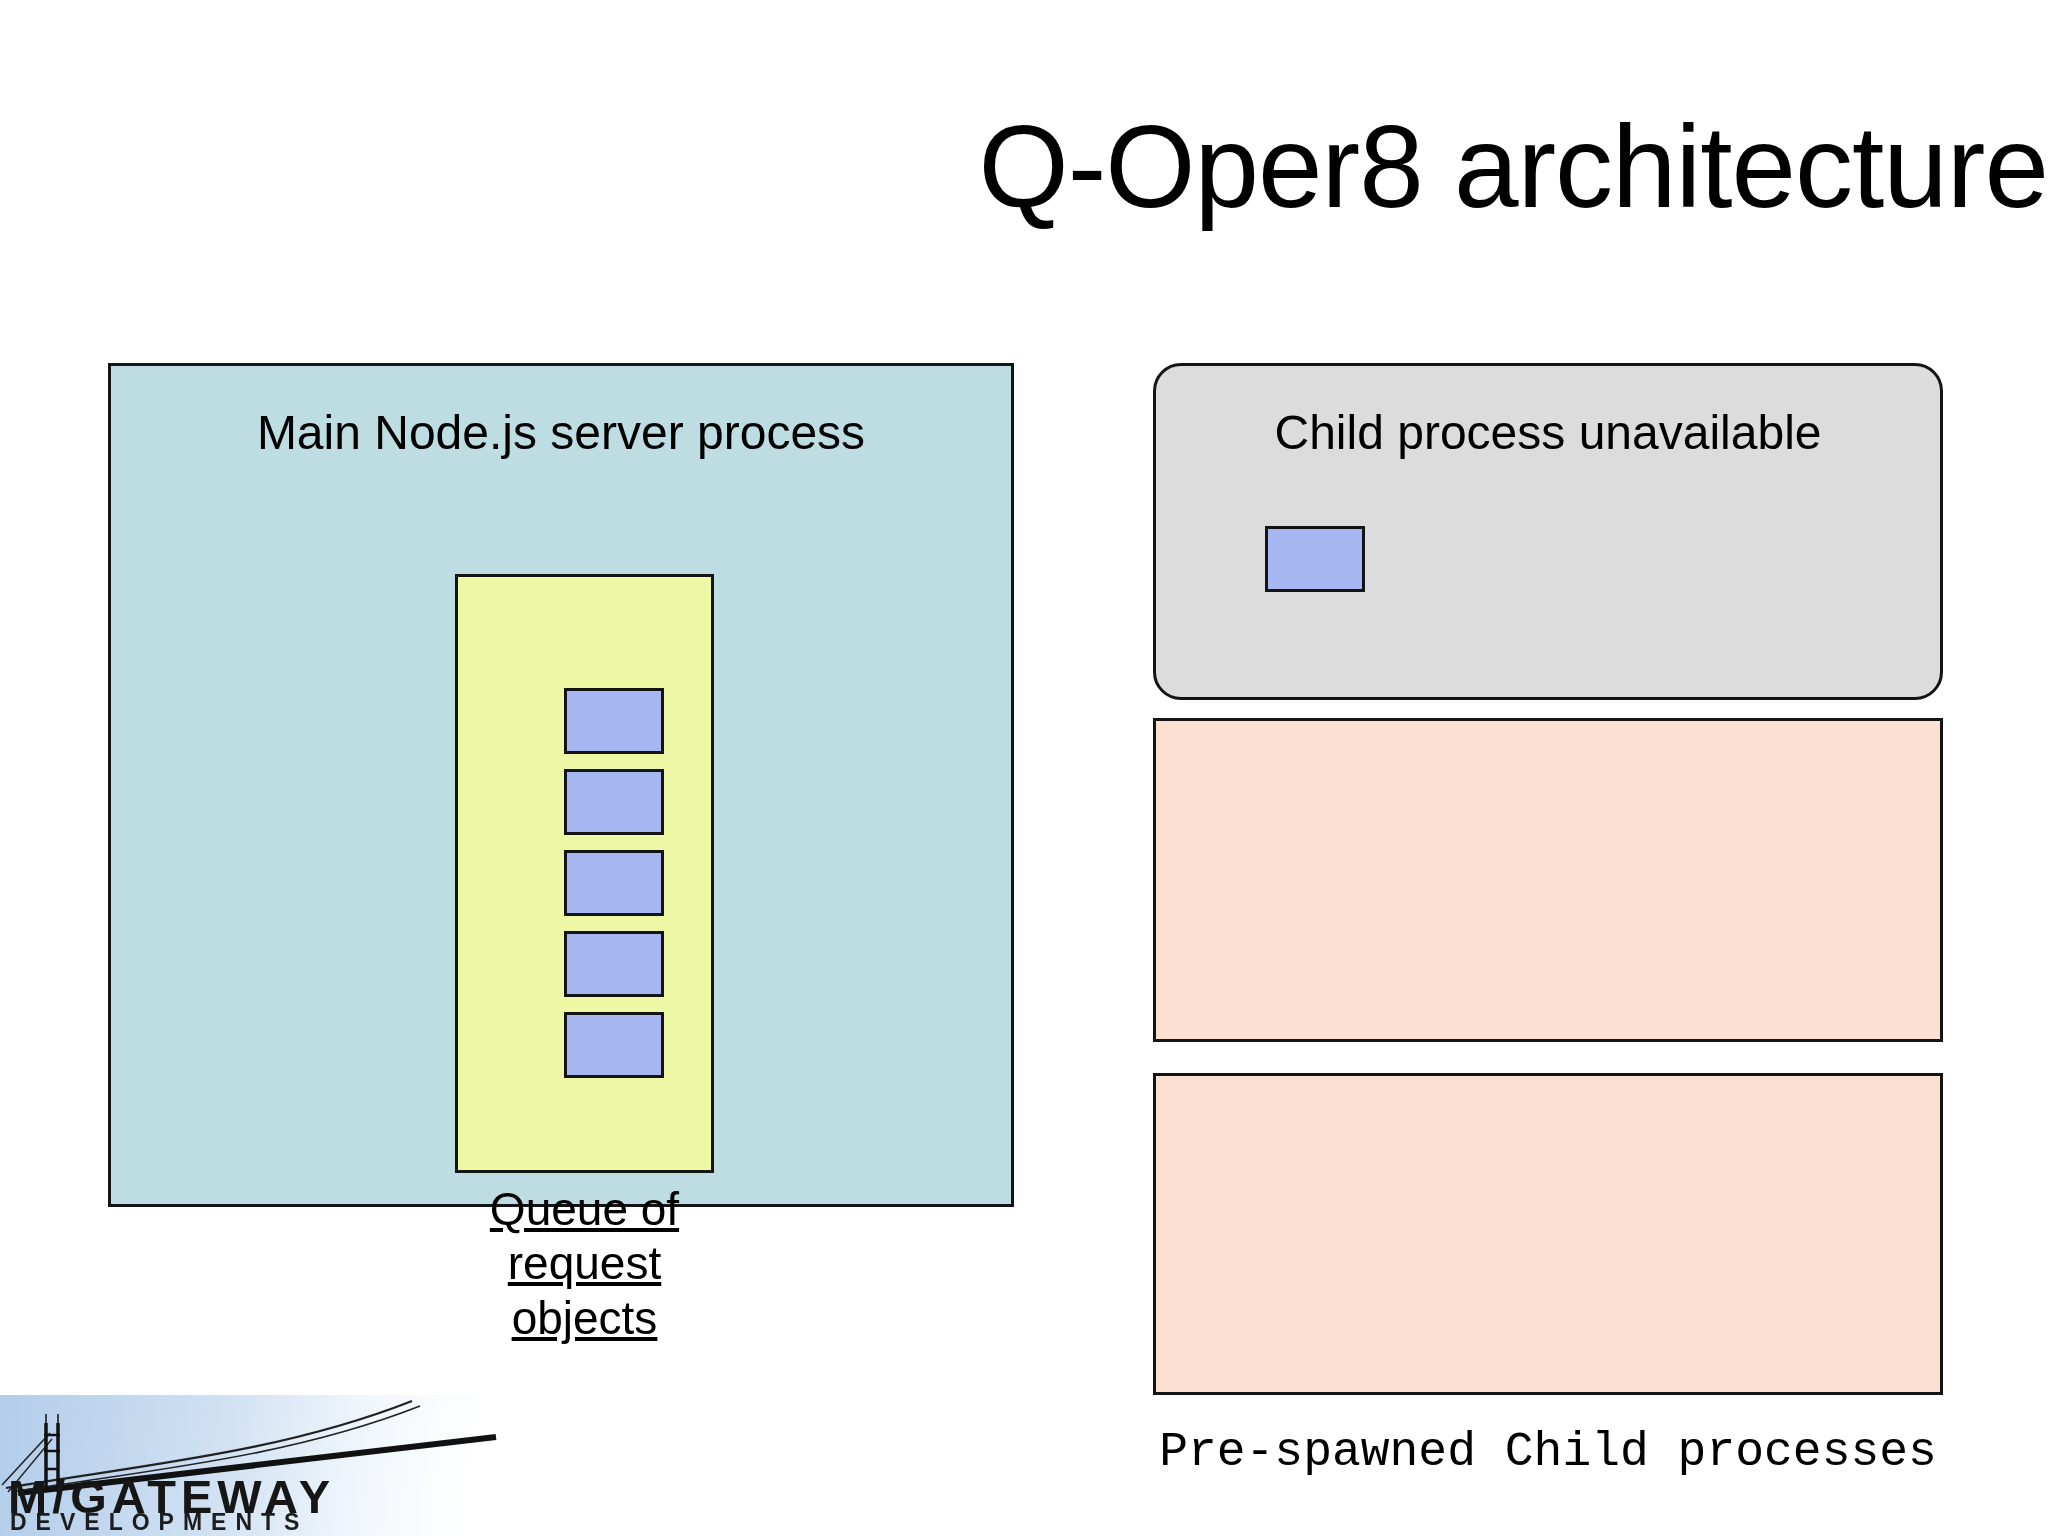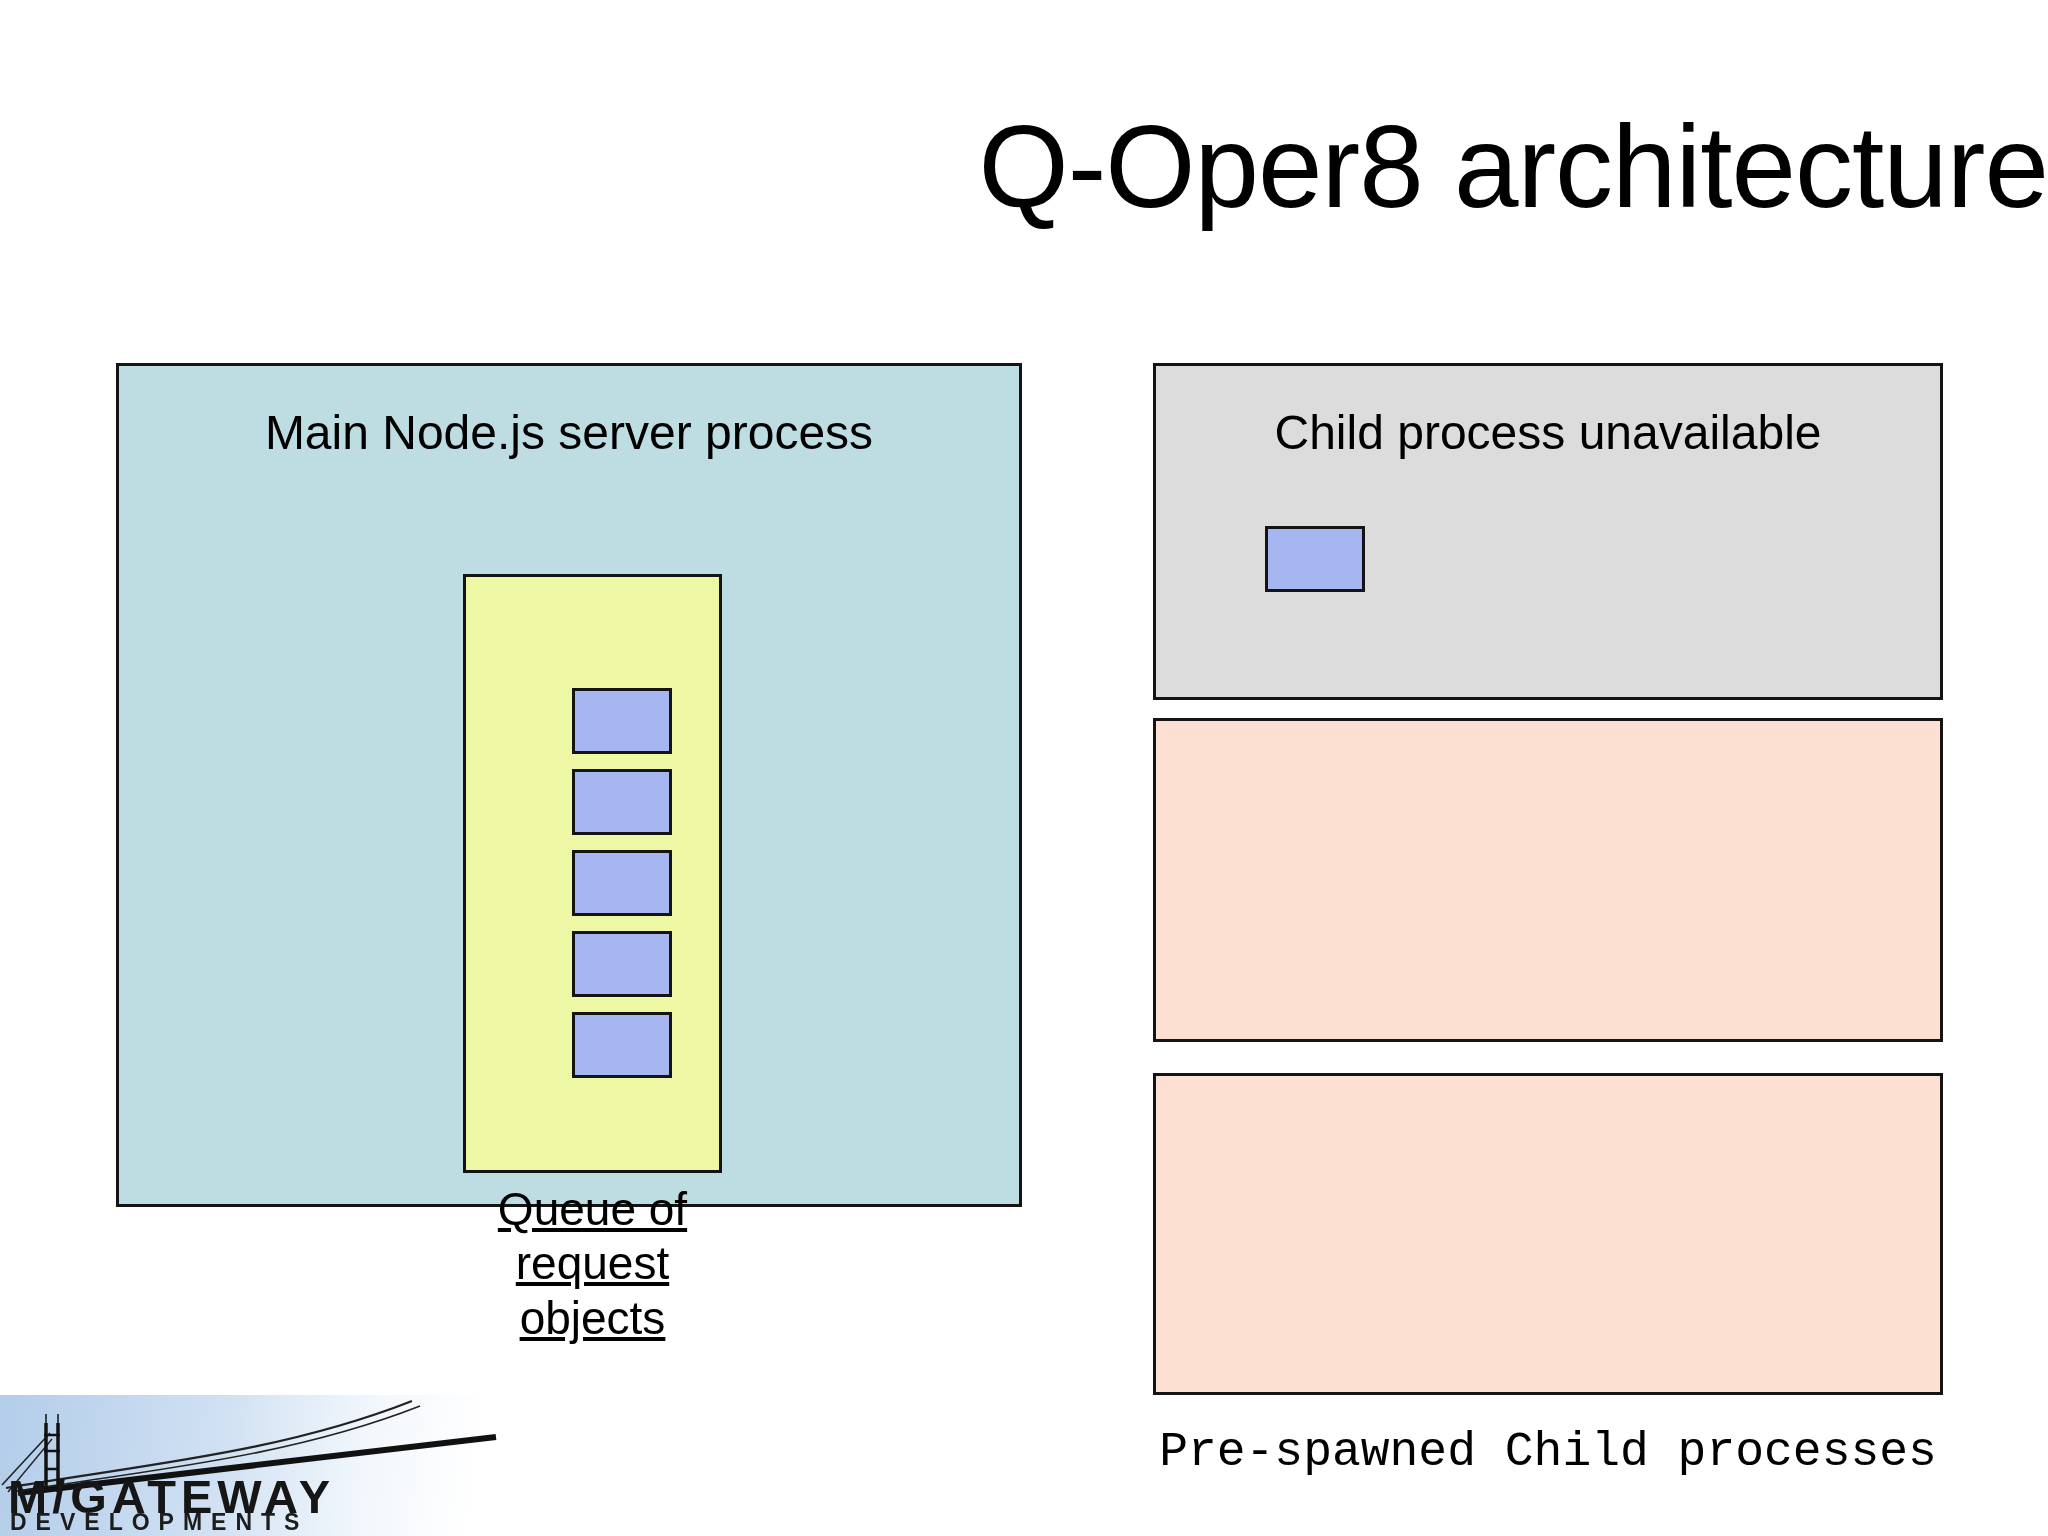--- a/index.html
+++ b/index.html
@@ -21,21 +21,21 @@
     font-family:"Liberation Sans", sans-serif;
     color:var(--text);
   }
   .title{
     position:absolute;top:98px;left:0;width:100%;
     margin:0;text-align:right;
     font-size:116px;font-weight:400;letter-spacing:-1px;
     line-height:1.2;
   }
   .box{position:absolute;border:3px solid var(--box-border);box-sizing:border-box;}
-  .main-box{left:116px;top:363px;width:906px;height:844px;background:var(--teal-box);}
+  .main-box{left:108px;top:363px;width:906px;height:844px;background:var(--teal-box);}
   .box-label{
     text-align:center;font-size:48px;line-height:1.2;margin-top:38px;
   }
   .queue-box{
     position:absolute;left:344px;top:208px;width:259px;height:599px;
     border:3px solid var(--box-border);box-sizing:border-box;
     background:var(--yellow-box);
   }
   .queue-items{
     position:absolute;left:106px;top:111px;
@@ -43,21 +43,21 @@
   }
   .request-object{
     width:94px;height:60px;
     background:var(--blue-object);
     border:3px solid var(--box-border);
   }
   .queue-label{
     position:absolute;left:344px;top:816px;width:259px;
     text-align:center;font-size:46px;line-height:1.18;text-decoration:underline;
   }
-  .gray-box{left:1153px;top:363px;width:790px;height:337px;background:var(--gray-box);}
+  .gray-box{left:1153px;top:363px;width:790px;height:337px;background:var(--gray-box);border-radius:28px;}
   .unavailable-object{position:absolute;left:109px;top:160px;}
   .peach-1{left:1153px;top:718px;width:790px;height:324px;background:var(--peach-box);}
   .peach-2{left:1153px;top:1073px;width:790px;height:322px;background:var(--peach-box);}
   .prespawned-label{
     position:absolute;left:1153px;top:1424px;width:790px;
     text-align:center;font-size:48px;line-height:1.2;font-family:Liberation Mono, monospace;
   }
   .logo{
     position:absolute;left:0;top:1395px;width:532px;height:163px;
     background:linear-gradient(97deg,#b3cdea 0%,#cfe0f2 40%,#f2f7fc 68%,#ffffff 88%);

